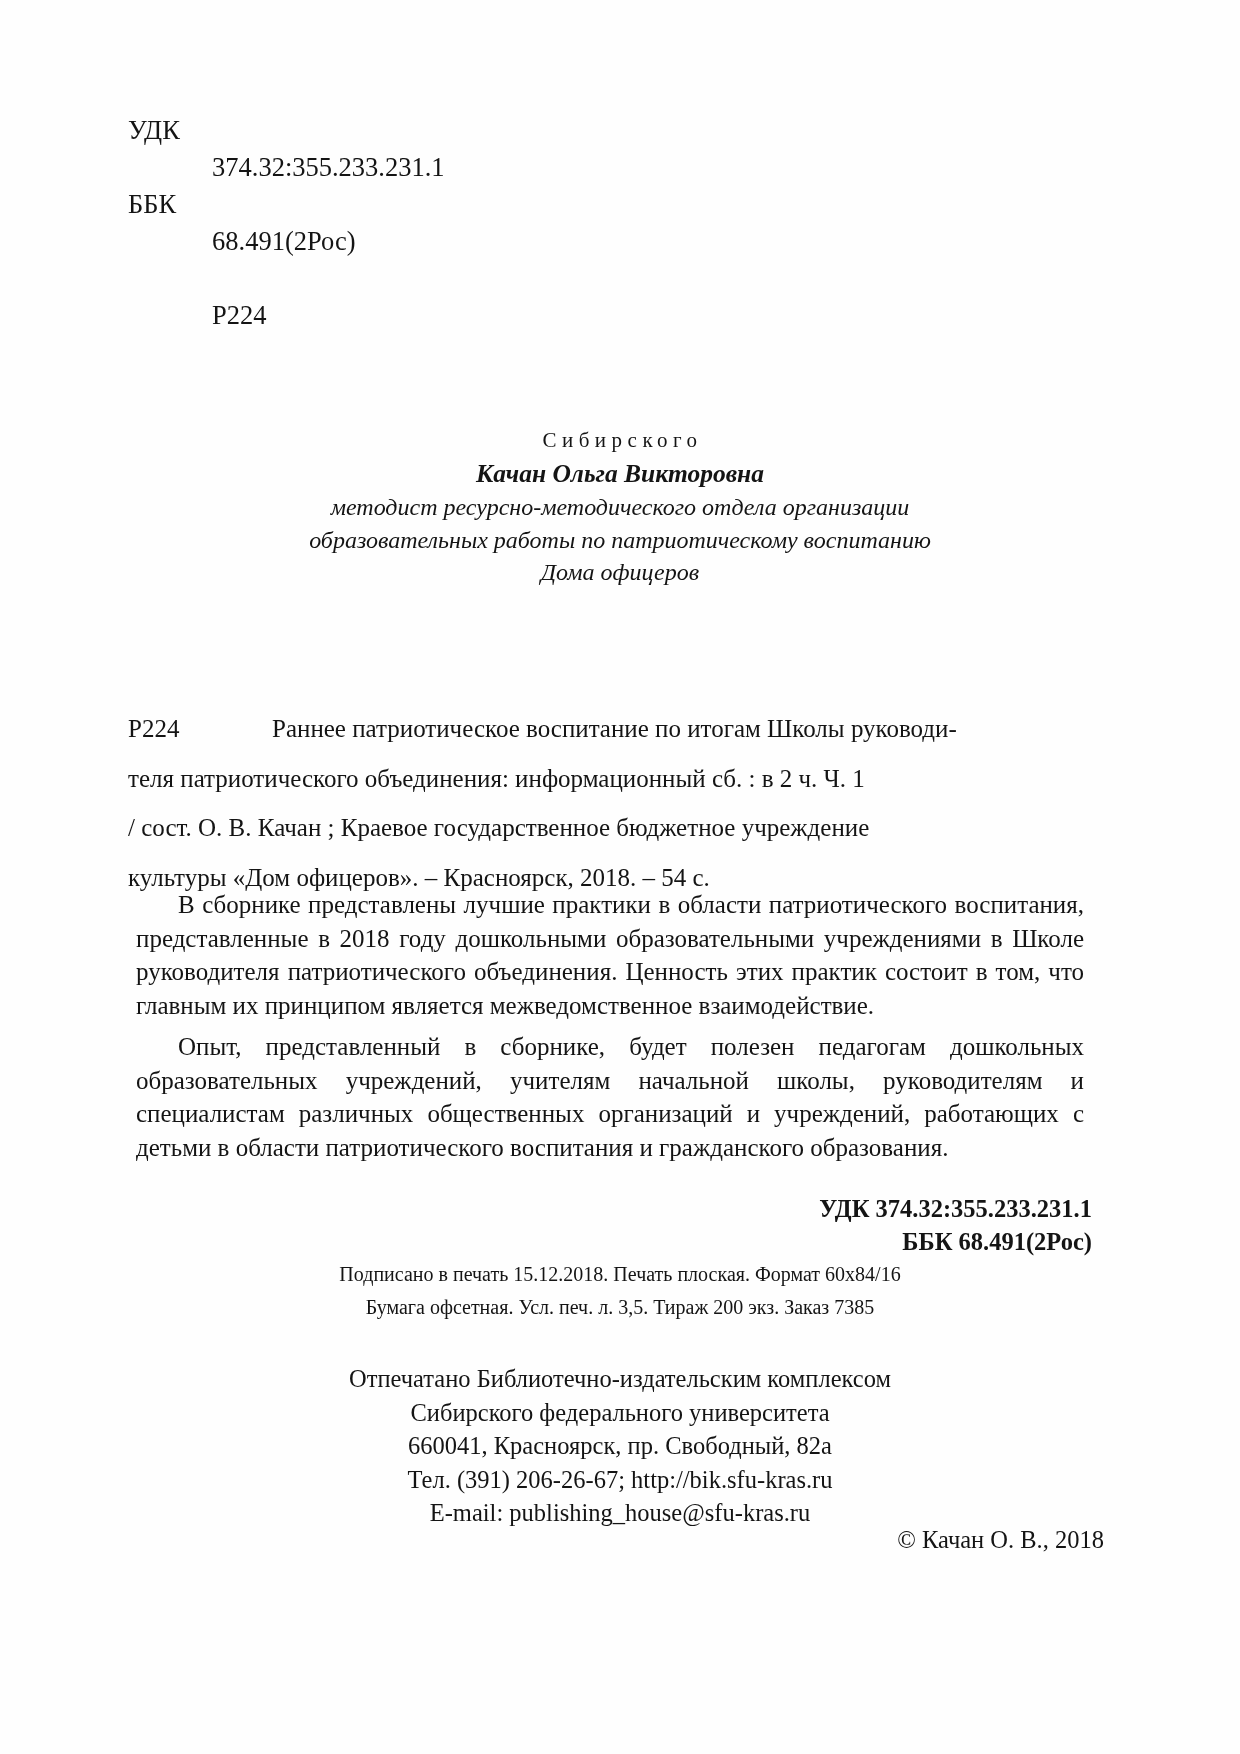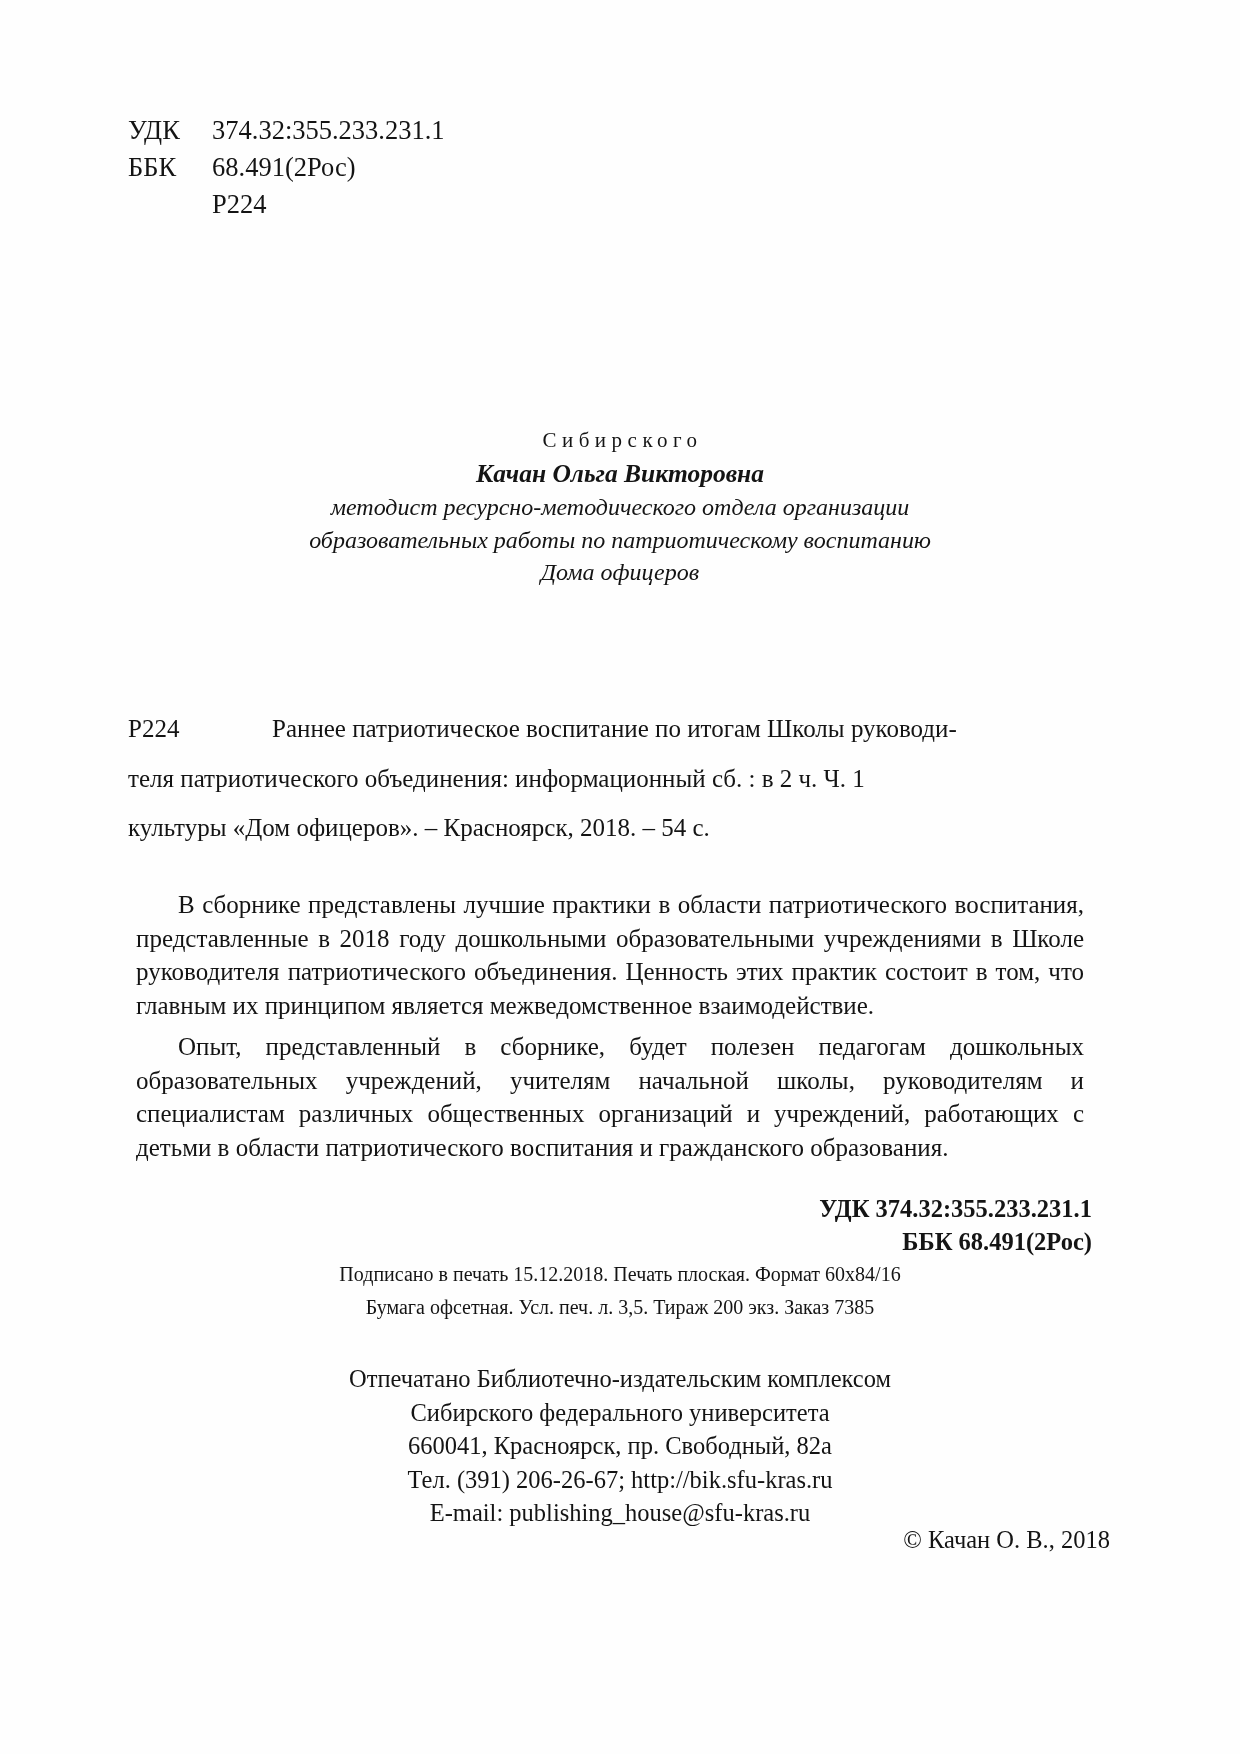--- a/index.html
+++ b/index.html
@@ -32,21 +32,21 @@
     left: 128px;
     top: 112px;
     font-size: 26.5px;
     line-height: 37px;
   }
   .class-row { display: flex; }
   .class-key {
     width: 84px;
     flex: 0 0 84px;
   }
-  .class-val { flex: 1 1 auto; white-space: pre; }
+  .class-val { flex: 1 1 auto; white-space: pre; margin-top: 37px; }
   .class-row.indented .class-key { visibility: hidden; }
 
   
   .compiler-block {
     position: absolute;
     left: 120px;
     top: 425px;
     width: 1000px;
     text-align: center;
   }
@@ -143,21 +143,21 @@
     top: 1362px;
     width: 1000px;
     text-align: center;
     font-size: 24.5px;
     line-height: 33.5px;
   }
 
   
   .copyright {
     position: absolute;
-    left: 146px;
+    left: 140px;
     top: 1524px;
     width: 964px;
     text-align: right;
     font-size: 24.5px;
     line-height: 32px;
     white-space: pre;
   }
 </style>
 </head>
 <body>
@@ -186,20 +186,21 @@
     <div class="compiler-role">образовательных работы по патриотическому воспитанию</div>
     <div class="compiler-role">Дома офицеров</div>
   </div>
 
   <div class="record">
     <div class="record-head">
       <span class="record-sig">Р224</span>
       <span class="record-body tx">Раннее патриотическое воспитание по итогам Школы руководи-</span>
     </div>
     <div class="record-cont tx">теля патриотического объединения: информационный сб. : в 2 ч. Ч. 1</div>
+    <div class="record-cont tx">/ сост. О. В. Качан ; Краевое государственное бюджетное учреждение</div>
     <div class="record-cont tx lastline">культуры «Дом офицеров». – Красноярск, 2018. – 54 с.</div>
   </div>
 
   <div class="annotation">
     <p>В сборнике представлены лучшие практики в области патриотического воспитания, представленные в 2018 году дошкольными образовательными учреждениями в Школе руководителя патриотического объединения. Ценность этих практик состоит в том, что главным их принципом является межведомственное взаимодействие.</p>
     <p>Опыт, представленный в сборнике, будет полезен педагогам дошкольных образовательных учреждений, учителям начальной школы, руководителям и специалистам различных общественных организаций и учреждений, работающих с детьми в области патриотического воспитания и гражданского образования.</p>
   </div>
 
   <div class="class-repeat">
     <div>УДК 374.32:355.233.231.1</div>

